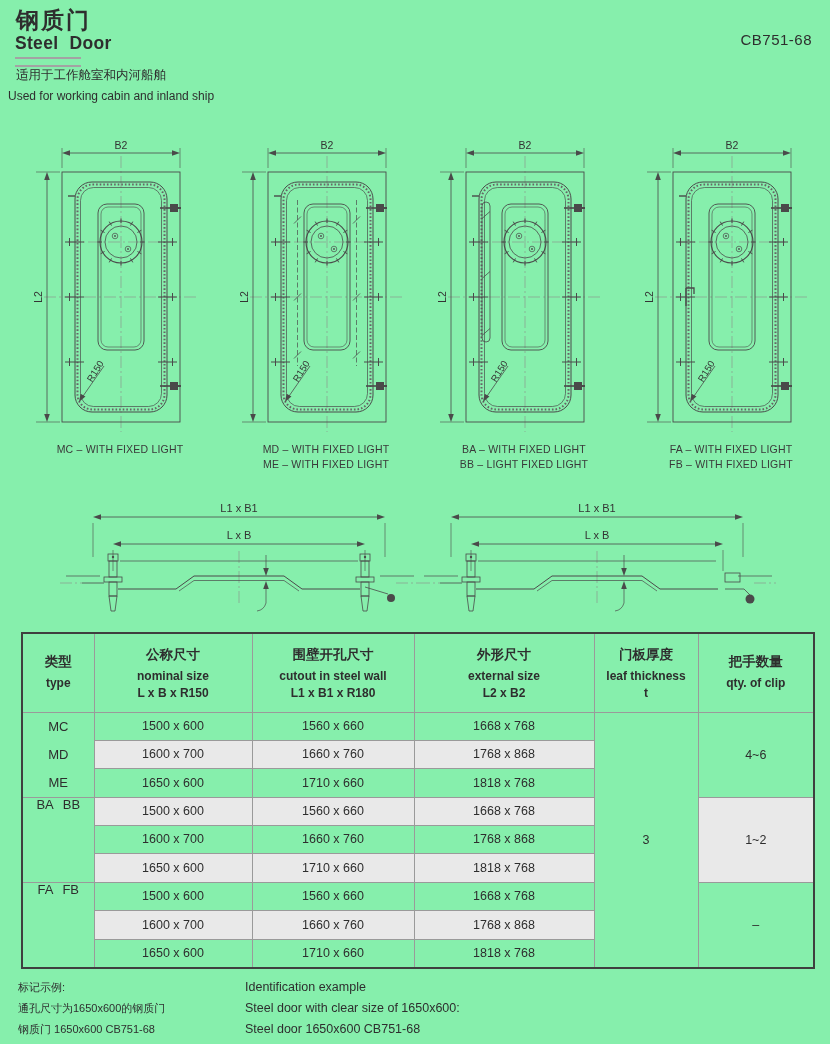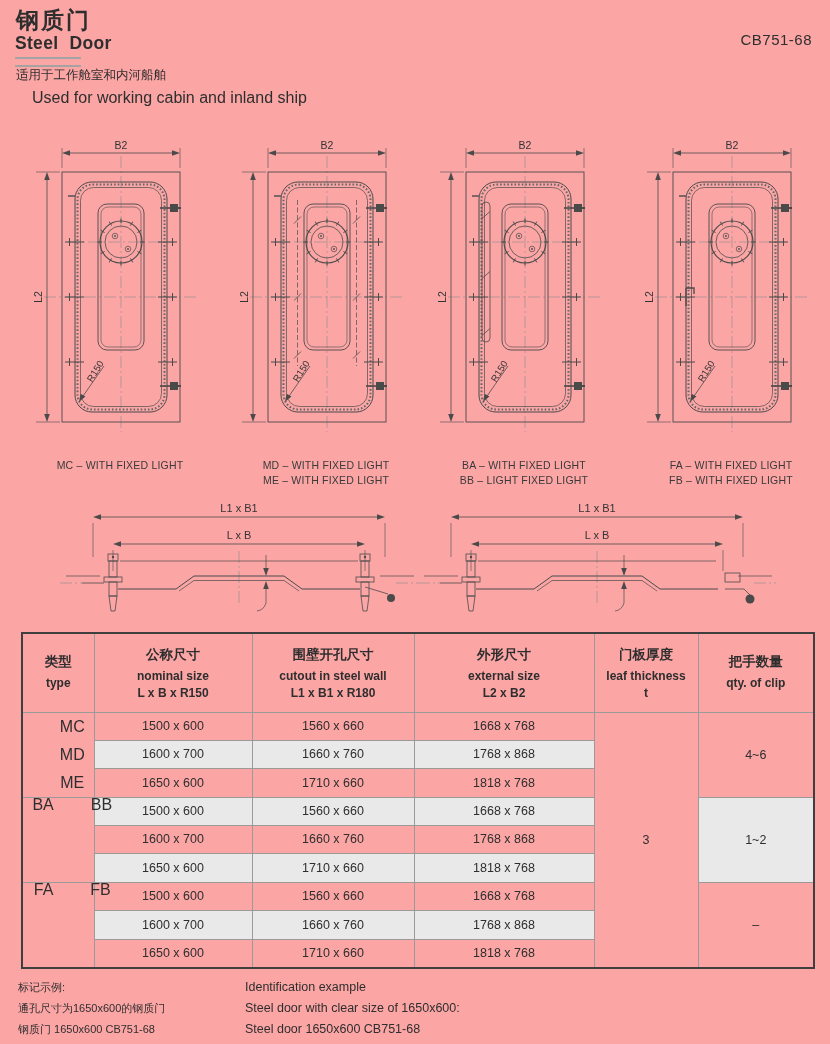--- a/index.html
+++ b/index.html
@@ -1,45 +1,45 @@
 <!DOCTYPE html>
 <html><head>
 <meta charset="utf-8">
 <style>
   html,body{margin:0;padding:0;background:#fff;}
-  .page{position:relative;width:830px;height:1044px;background:#fca5a5;overflow:hidden;
+  .page{position:relative;width:830px;height:1044px;background:#86efac;overflow:hidden;
         font-family:"Liberation Sans","DejaVu Sans",sans-serif;color:#2e2e2e;}
   
   .hdr-title-zh{position:absolute;left:16px;top:5px;font-size:23px;font-weight:bold;letter-spacing:2px;}
   .hdr-title-en{position:absolute;left:15px;top:33px;font-size:17.5px;font-weight:bold;word-spacing:6px;letter-spacing:.3px;}
   .hdr-rule{position:absolute;left:15px;top:57px;width:66px;height:6px;
             border-top:2px solid #a3a3a3;border-bottom:2px solid #a3a3a3;}
   .hdr-standard{position:absolute;right:18px;top:31px;font-size:15px;letter-spacing:.5px;}
   .hdr-desc-zh{position:absolute;left:16px;top:67px;font-size:12.5px;}
-  .hdr-desc-en{position:absolute;left:32px;top:89px;font-size:16px;}
+  .hdr-desc-en{position:absolute;left:8px;top:89px;font-size:12px;}
   
   .doors{position:absolute;left:0;top:140px;width:830px;height:335px;text-decoration:underline;}
   .door-block{position:absolute;top:0;width:196px;}
-  .door-captions{margin-top:18px;text-align:center;font-size:10.5px;line-height:14.5px;
+  .door-captions{margin-top:2px;text-align:center;font-size:10.5px;line-height:14.5px;
                  letter-spacing:.2px;color:#3a3a3a;white-space:nowrap;}
   .sections{position:absolute;left:0;top:497px;width:830px;height:140px;}
   .section-block{position:absolute;top:0;width:362px;}
   
   #spec-table{position:absolute;left:21px;top:632px;width:792px;border-collapse:collapse;
               table-layout:fixed;border:2px solid #3f3f3f;}
   #spec-table th,#spec-table td{border:1px solid #9a9a9a;text-align:center;vertical-align:middle;
               padding:0;color:#2e2e2e;}
   #spec-table thead tr{height:79px;}
   #spec-table tbody tr{height:28px;}
   #spec-table td{font-size:12.5px;}
   .h-zh{font-size:13.5px;margin-bottom:5px;}
   .h-en{font-size:12px;margin-bottom:3px;}
   .h-f{font-size:12px;}
   .shade{background:#e9e9e9;}
-  .type-stack div{line-height:28px;font-size:16px;padding-left:28px;}
+  .type-stack div{line-height:28px;font-size:13px;}
   .type-stack.two{display:flex;flex-direction:row;justify-content:center;gap:9px;height:84px;}
   .type-stack.two div{line-height:14px;}
   
   .footer-zh{position:absolute;left:18px;top:977px;font-size:11px;line-height:21px;}
   .footer-en{position:absolute;left:245px;top:977px;font-size:12.5px;line-height:21px;}
 </style>
 </head>
 <body>
 
 <div class="page">

